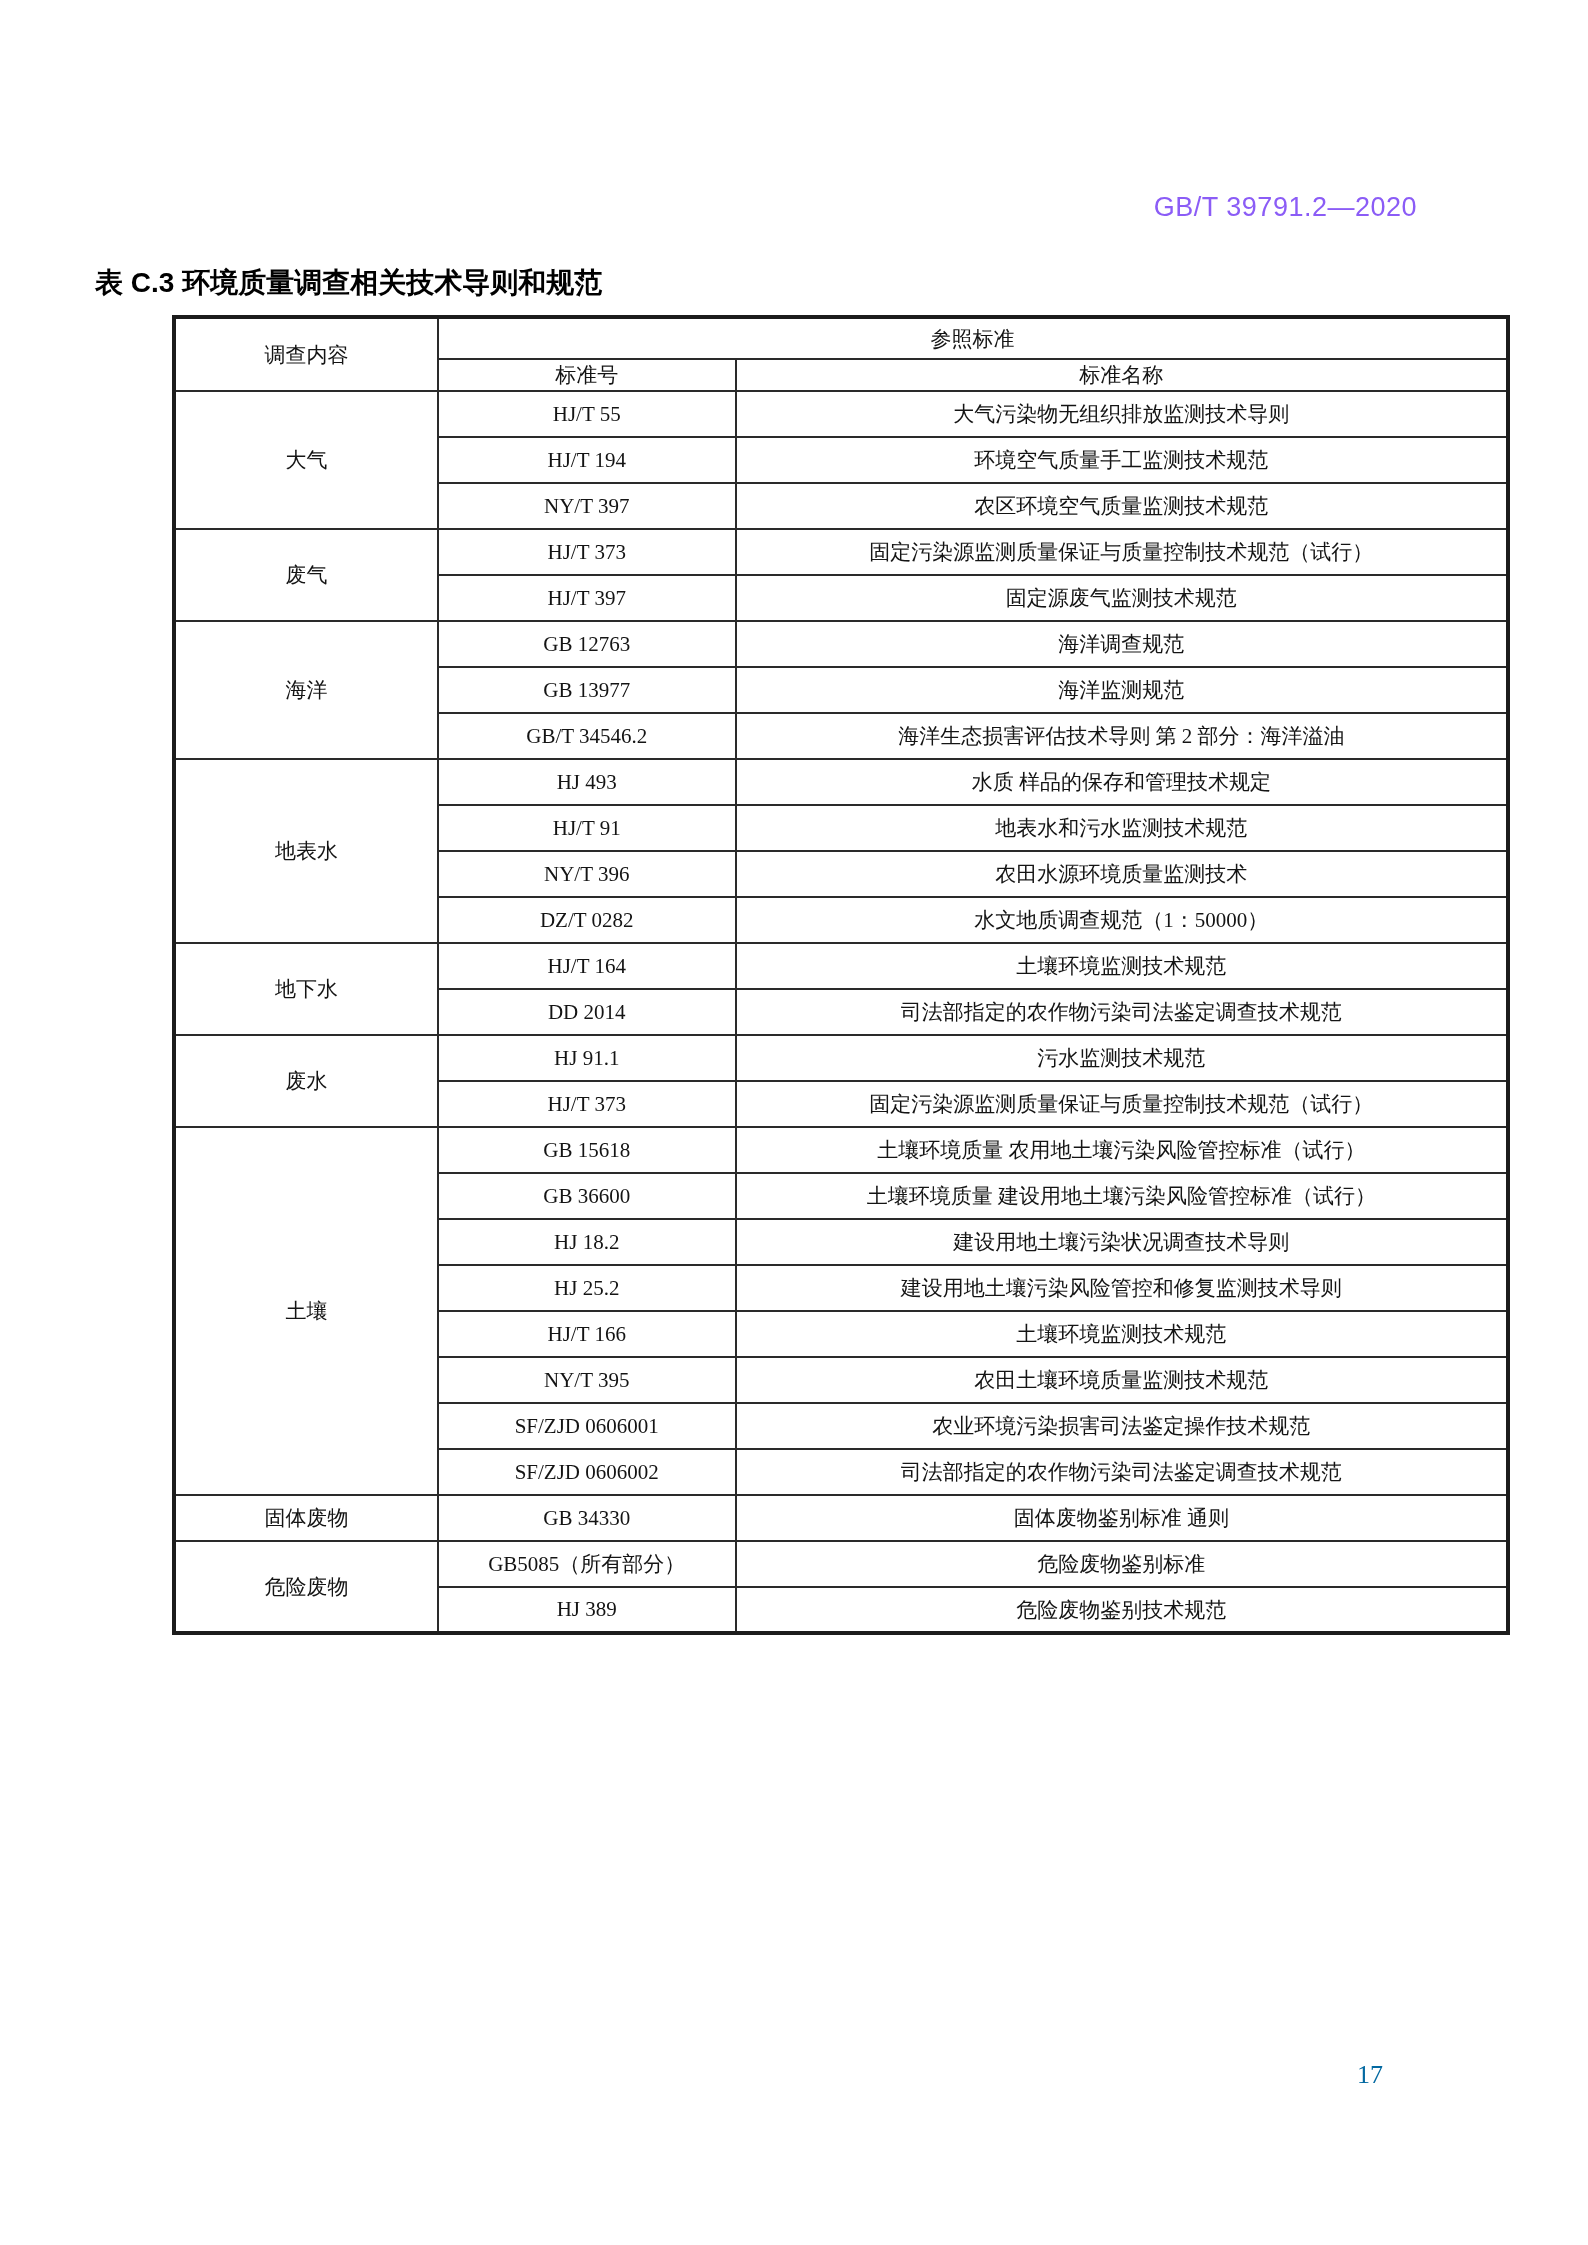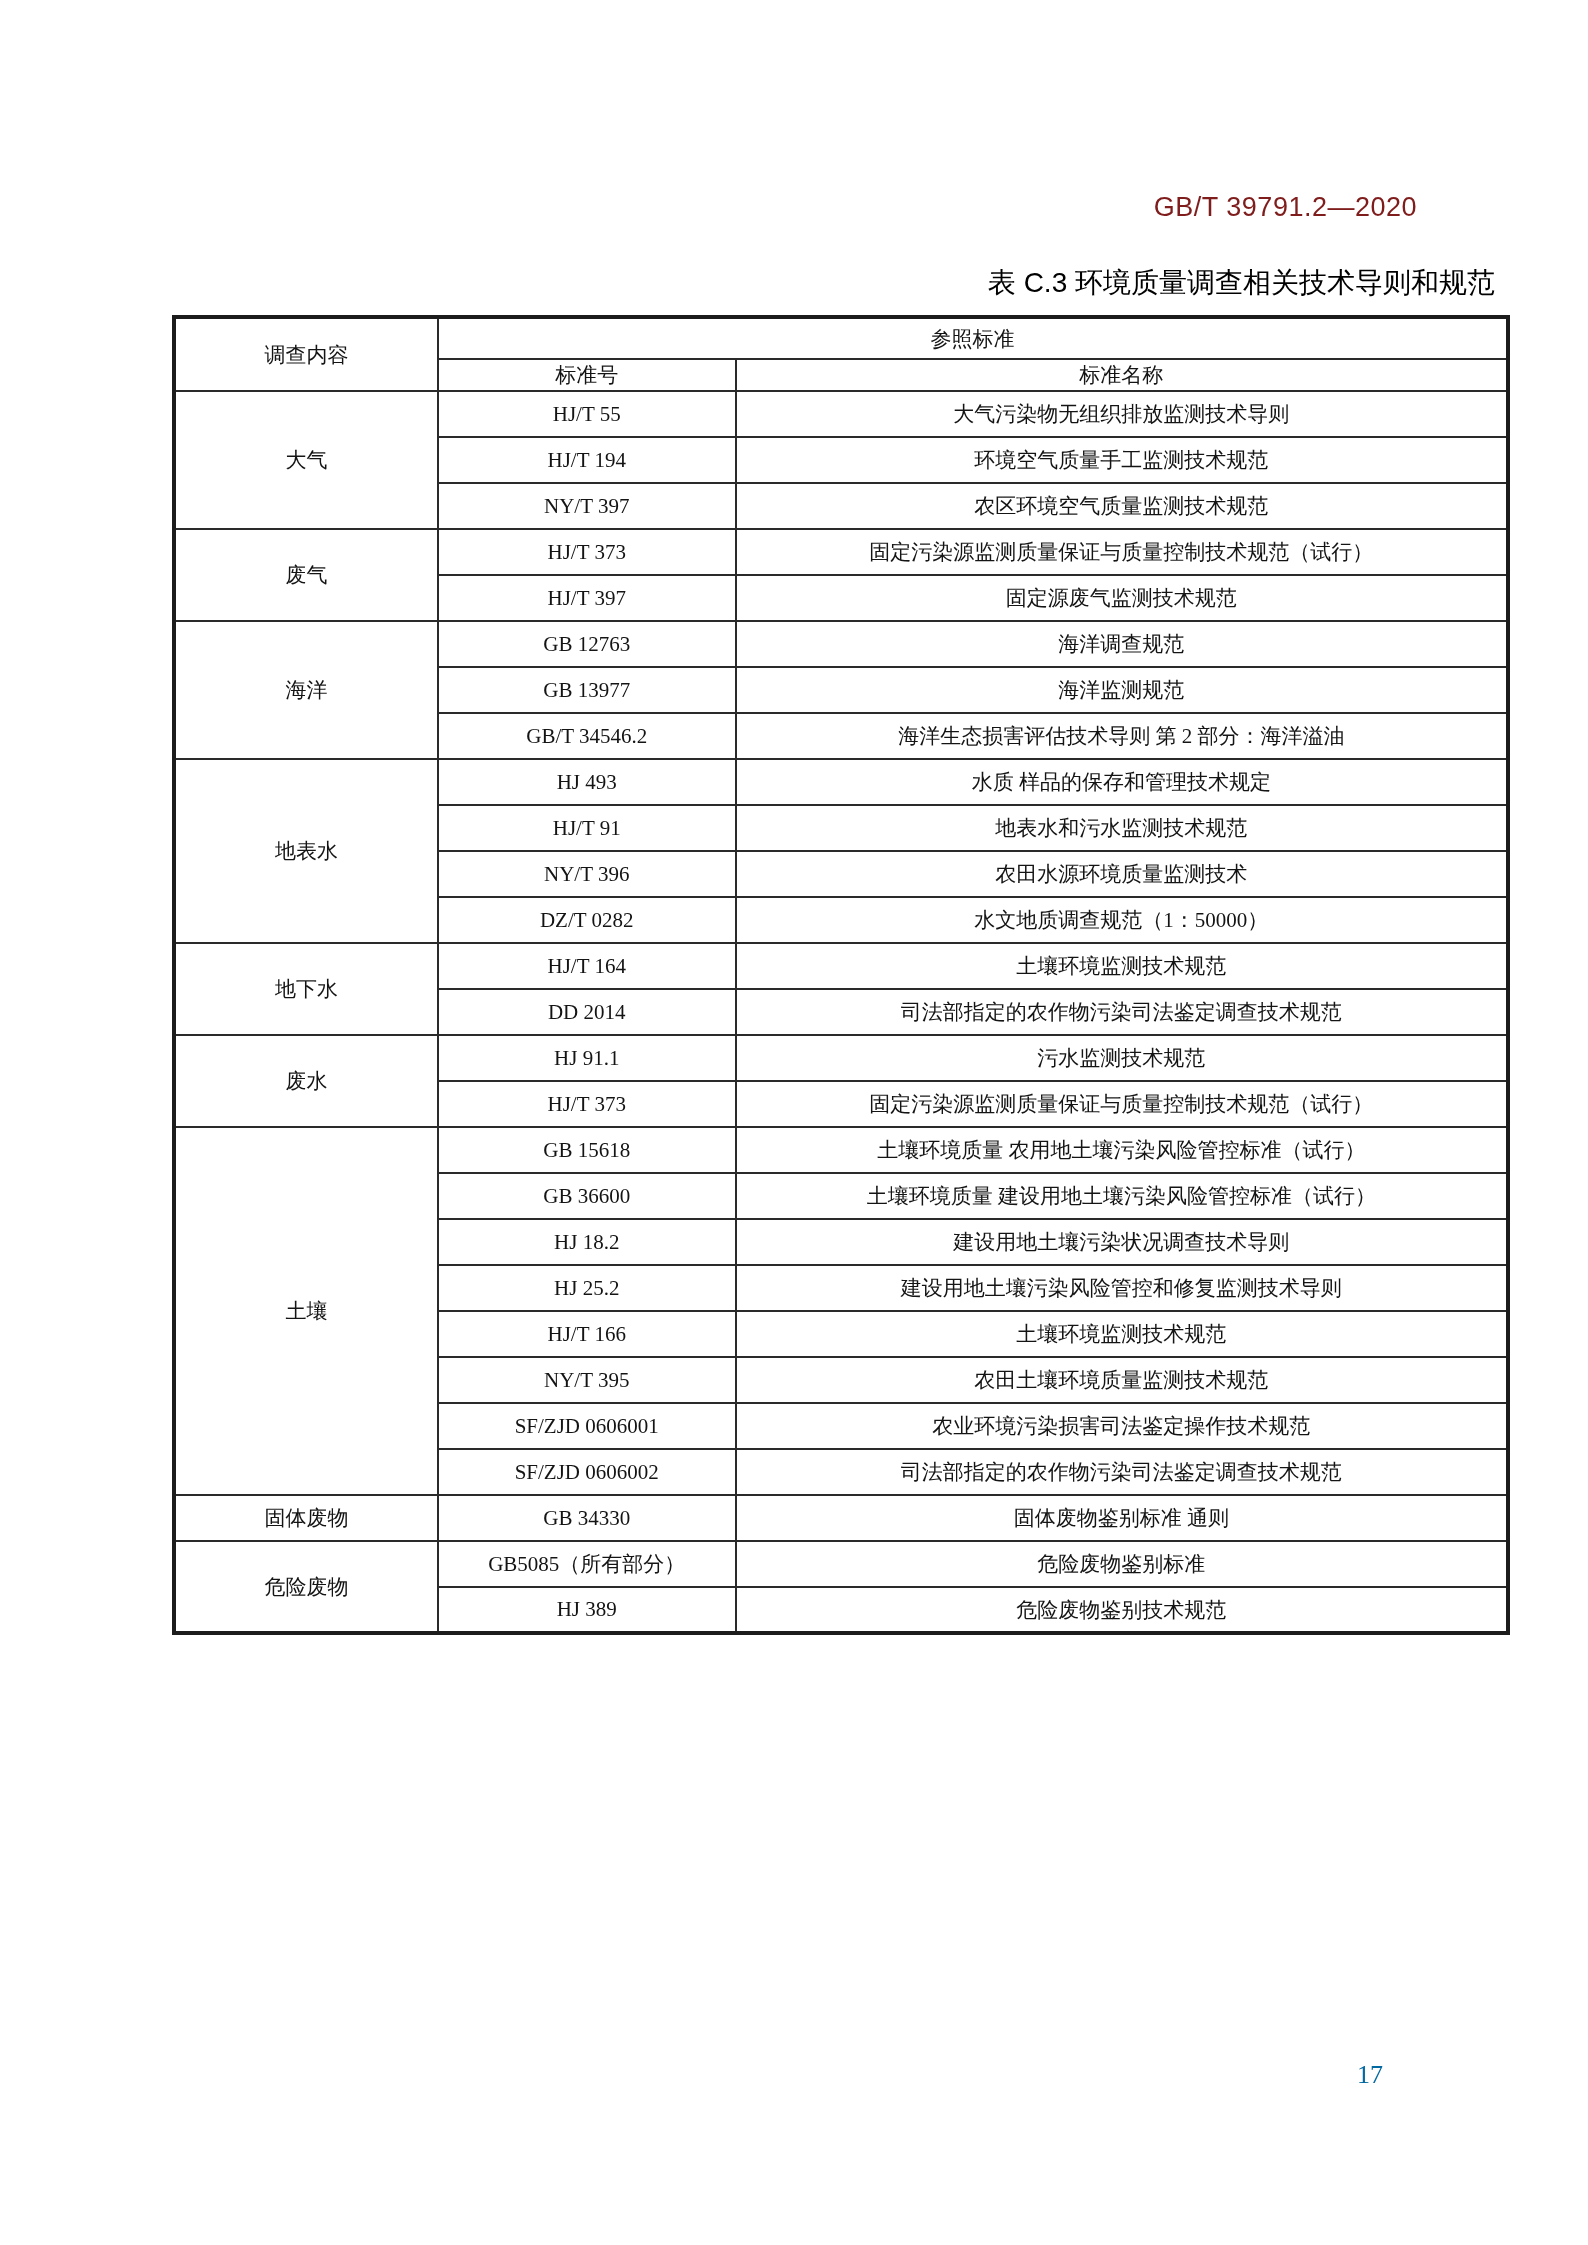--- a/index.html
+++ b/index.html
@@ -3,26 +3,26 @@
 <meta charset="utf-8">
 <style>
   html,body{margin:0;padding:0;background:#e8e8e8;}
   .page{
     position:relative;width:1588px;height:2245px;background:#ffffff;margin:0 auto;
     font-family:"Liberation Serif","DejaVu Serif",serif;color:#1a1a1a;overflow:hidden;
   }
   .doc-number{
     position:absolute;top:192px;right:171px;
     font-family:"Liberation Sans","DejaVu Sans",sans-serif;
-    font-size:27px;color:#7f1d1d;letter-spacing:0.5px;white-space:nowrap;
+    font-size:27px;color:#8b5cf6;letter-spacing:0.5px;white-space:nowrap;
   }
   .table-title{
-    position:absolute;top:264px;left:95px;width:1400px;text-align:right;
+    position:absolute;top:264px;left:95px;width:1400px;text-align:left;
     font-family:"Liberation Sans","DejaVu Sans",sans-serif;
-    font-weight:normal;font-size:28px;color:#000;white-space:nowrap;
+    font-weight:bold;font-size:28px;color:#000;white-space:nowrap;
   }
   table.std{
     position:absolute;top:315px;left:172px;width:1338px;
     border-collapse:collapse;table-layout:fixed;
     border:4px solid #1c1c1c;
   }
   table.std th, table.std td{
     border:2px solid #2a2a2a;
     text-align:center;vertical-align:middle;
     font-size:21px;font-weight:normal;padding:0 6px;

